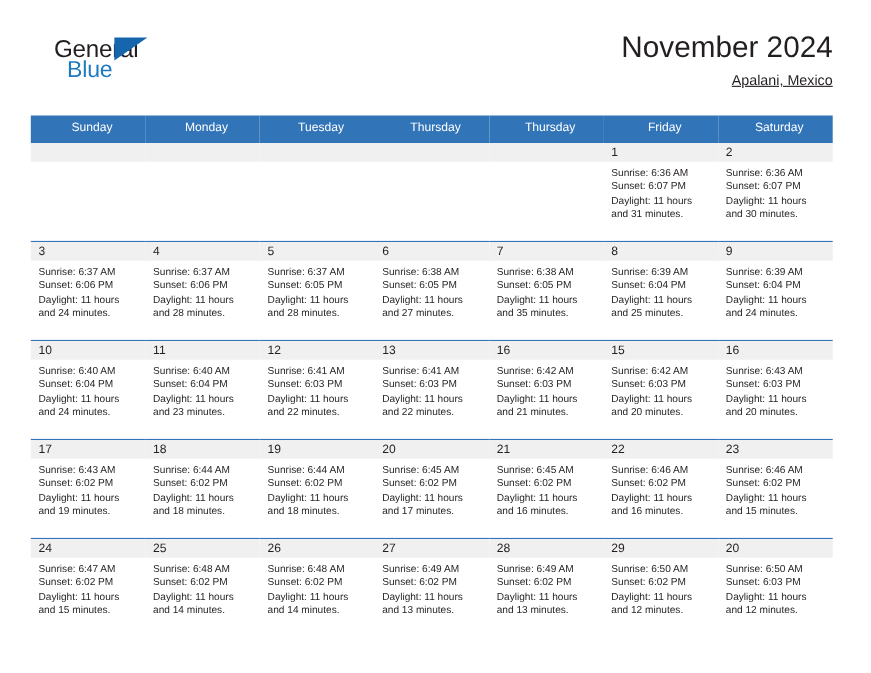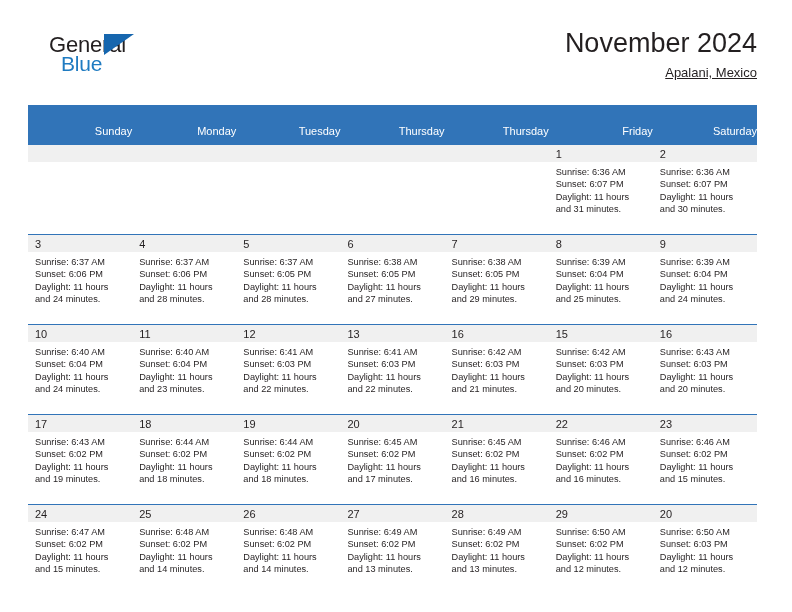--- a/index.html
+++ b/index.html
@@ -95,22 +95,22 @@
     top: 105px;
     width: 729px;
     border-collapse: collapse;
     table-layout: fixed;
   }
   .calendar th {
     background: #3174b8;
     color: #ffffff;
     font-size: 11px;
     font-weight: normal;
-    text-align: right;
-    padding: 17px 0 5px 7px;
+    text-align: center;
+    padding: 2px 0 5px 7px;
     height: 18px;
     border: none;
   }
   .calendar td {
     vertical-align: top;
     padding: 0;
     border: none;
     border-top: 1px solid #3174b8;
     height: 89px;
     width: 104.14px;
@@ -273,21 +273,21 @@
               </div>
             </div>
           </td>
           <td>
             <div class="daycell">
               <div class="daynum-band">7</div>
               <div class="daylines">
                 <div>Sunrise: 6:38 AM</div>
                 <div>Sunset: 6:05 PM</div>
                 <div>Daylight: 11 hours</div>
-                <div>and 29 minutes.</div>
+                <div>and 35 minutes.</div>
               </div>
             </div>
           </td>
           <td>
             <div class="daycell">
               <div class="daynum-band">8</div>
               <div class="daylines">
                 <div>Sunrise: 6:39 AM</div>
                 <div>Sunset: 6:04 PM</div>
                 <div>Daylight: 11 hours</div>

